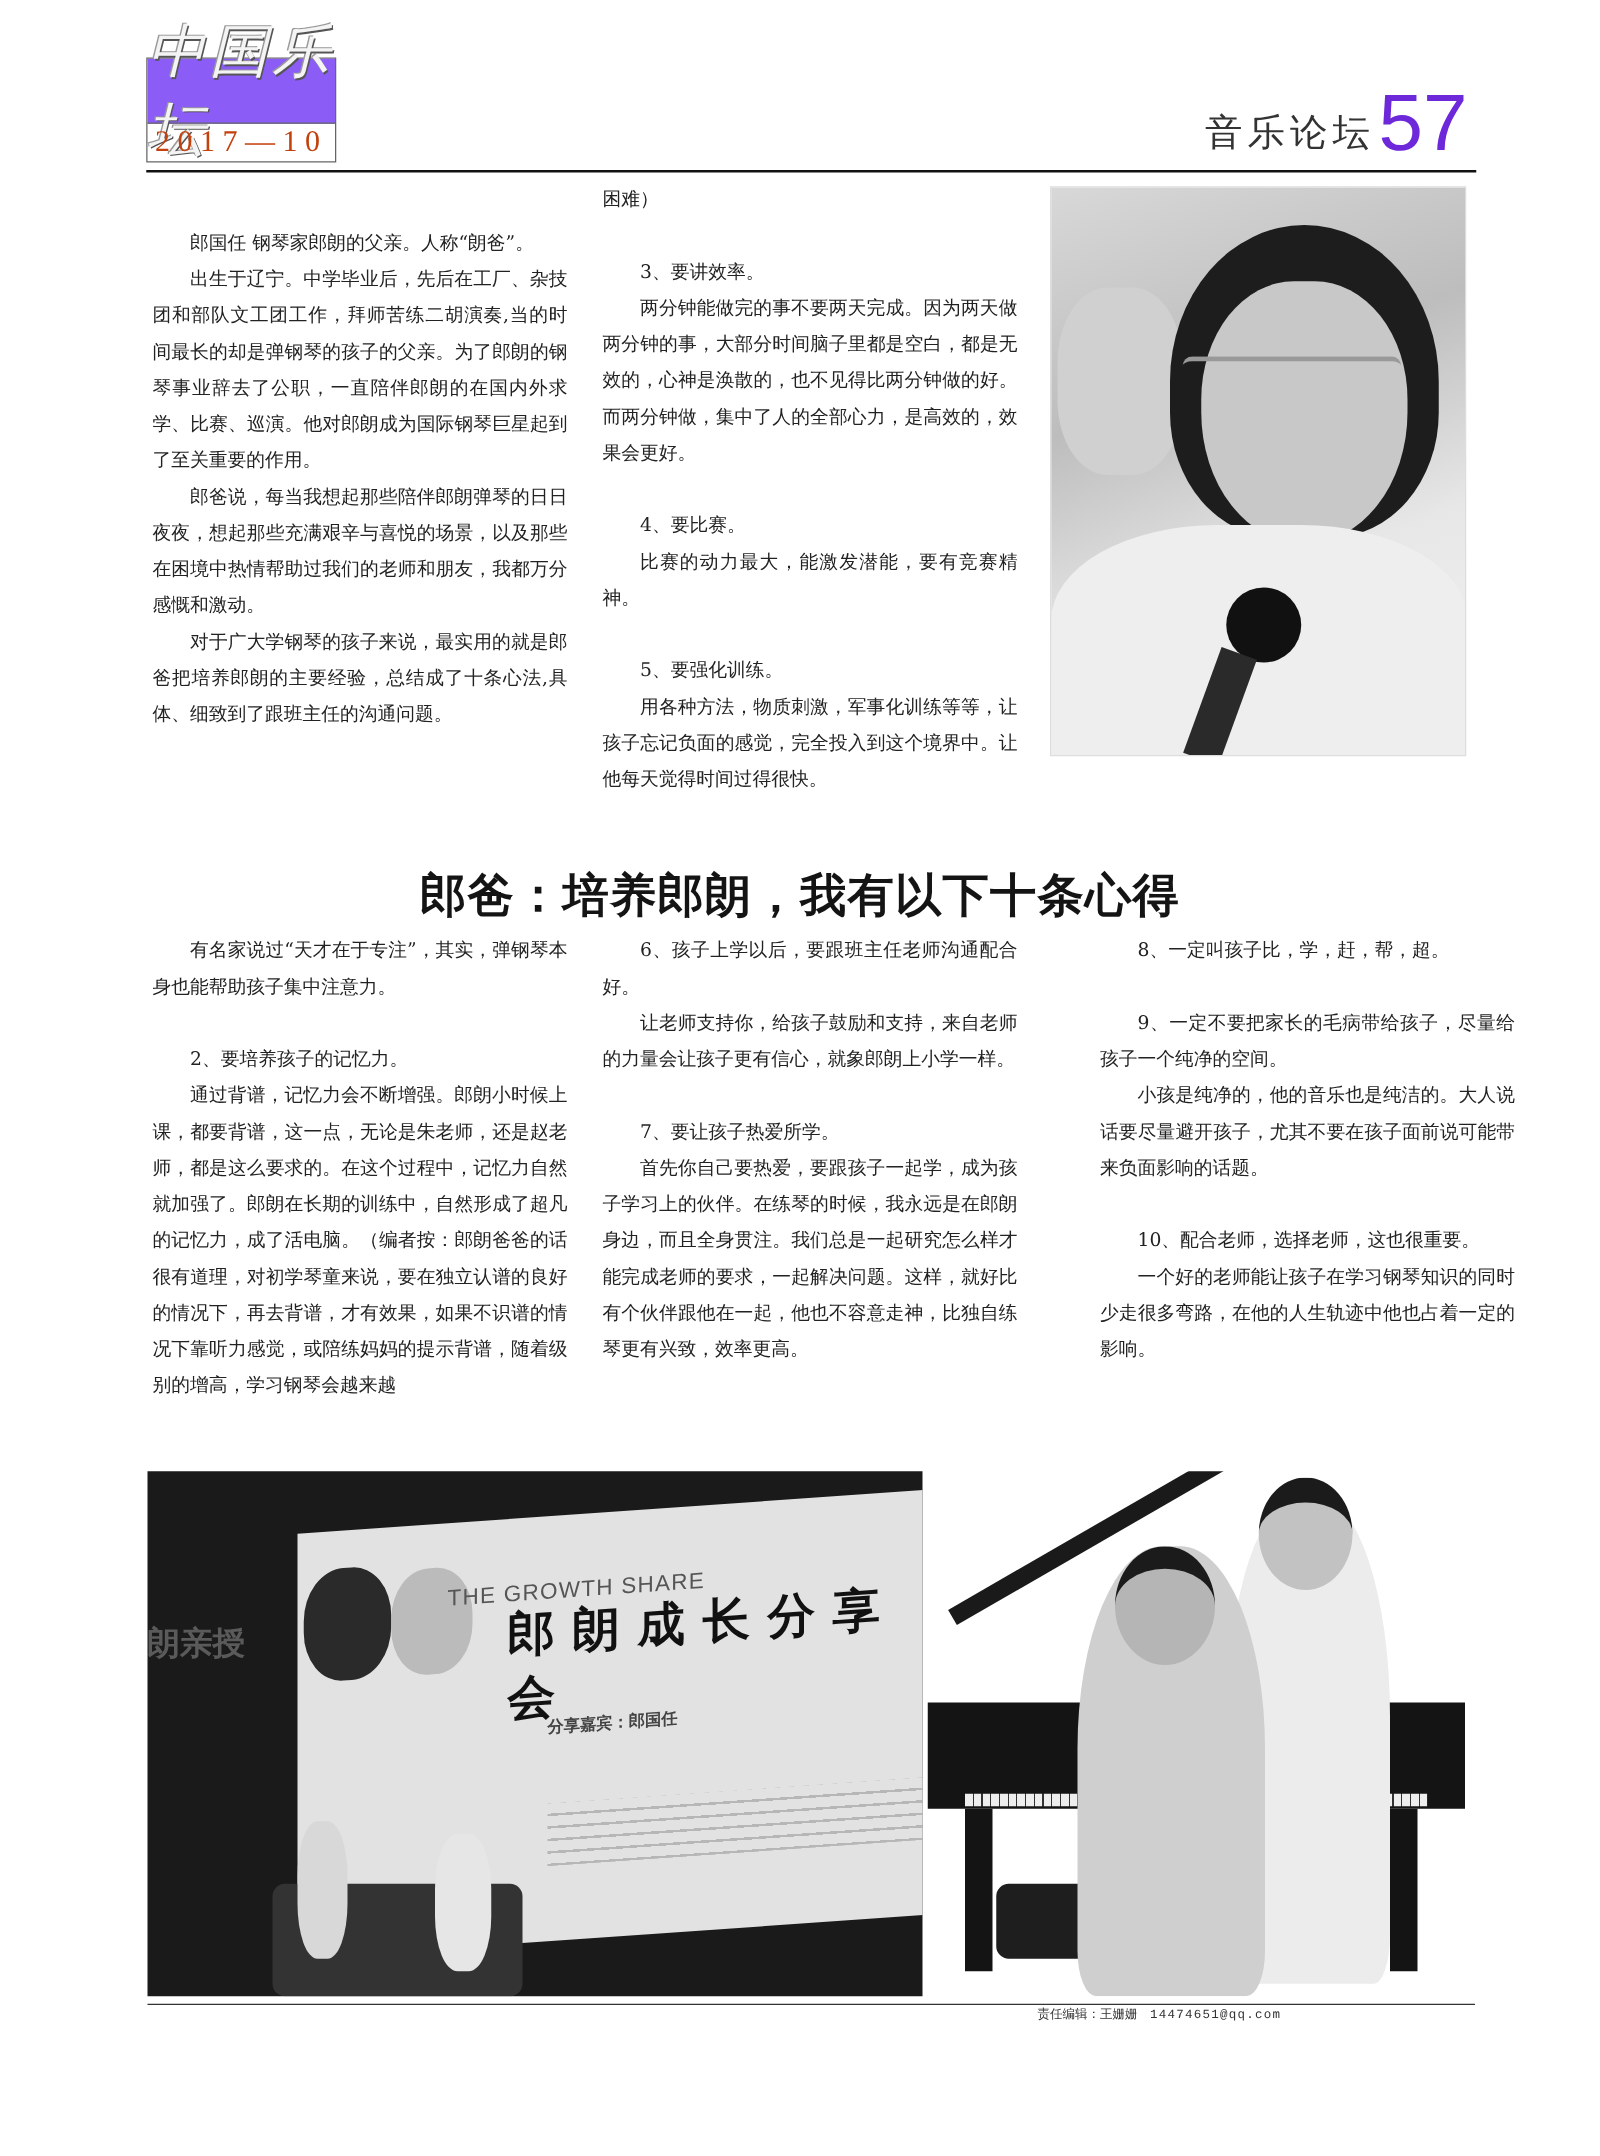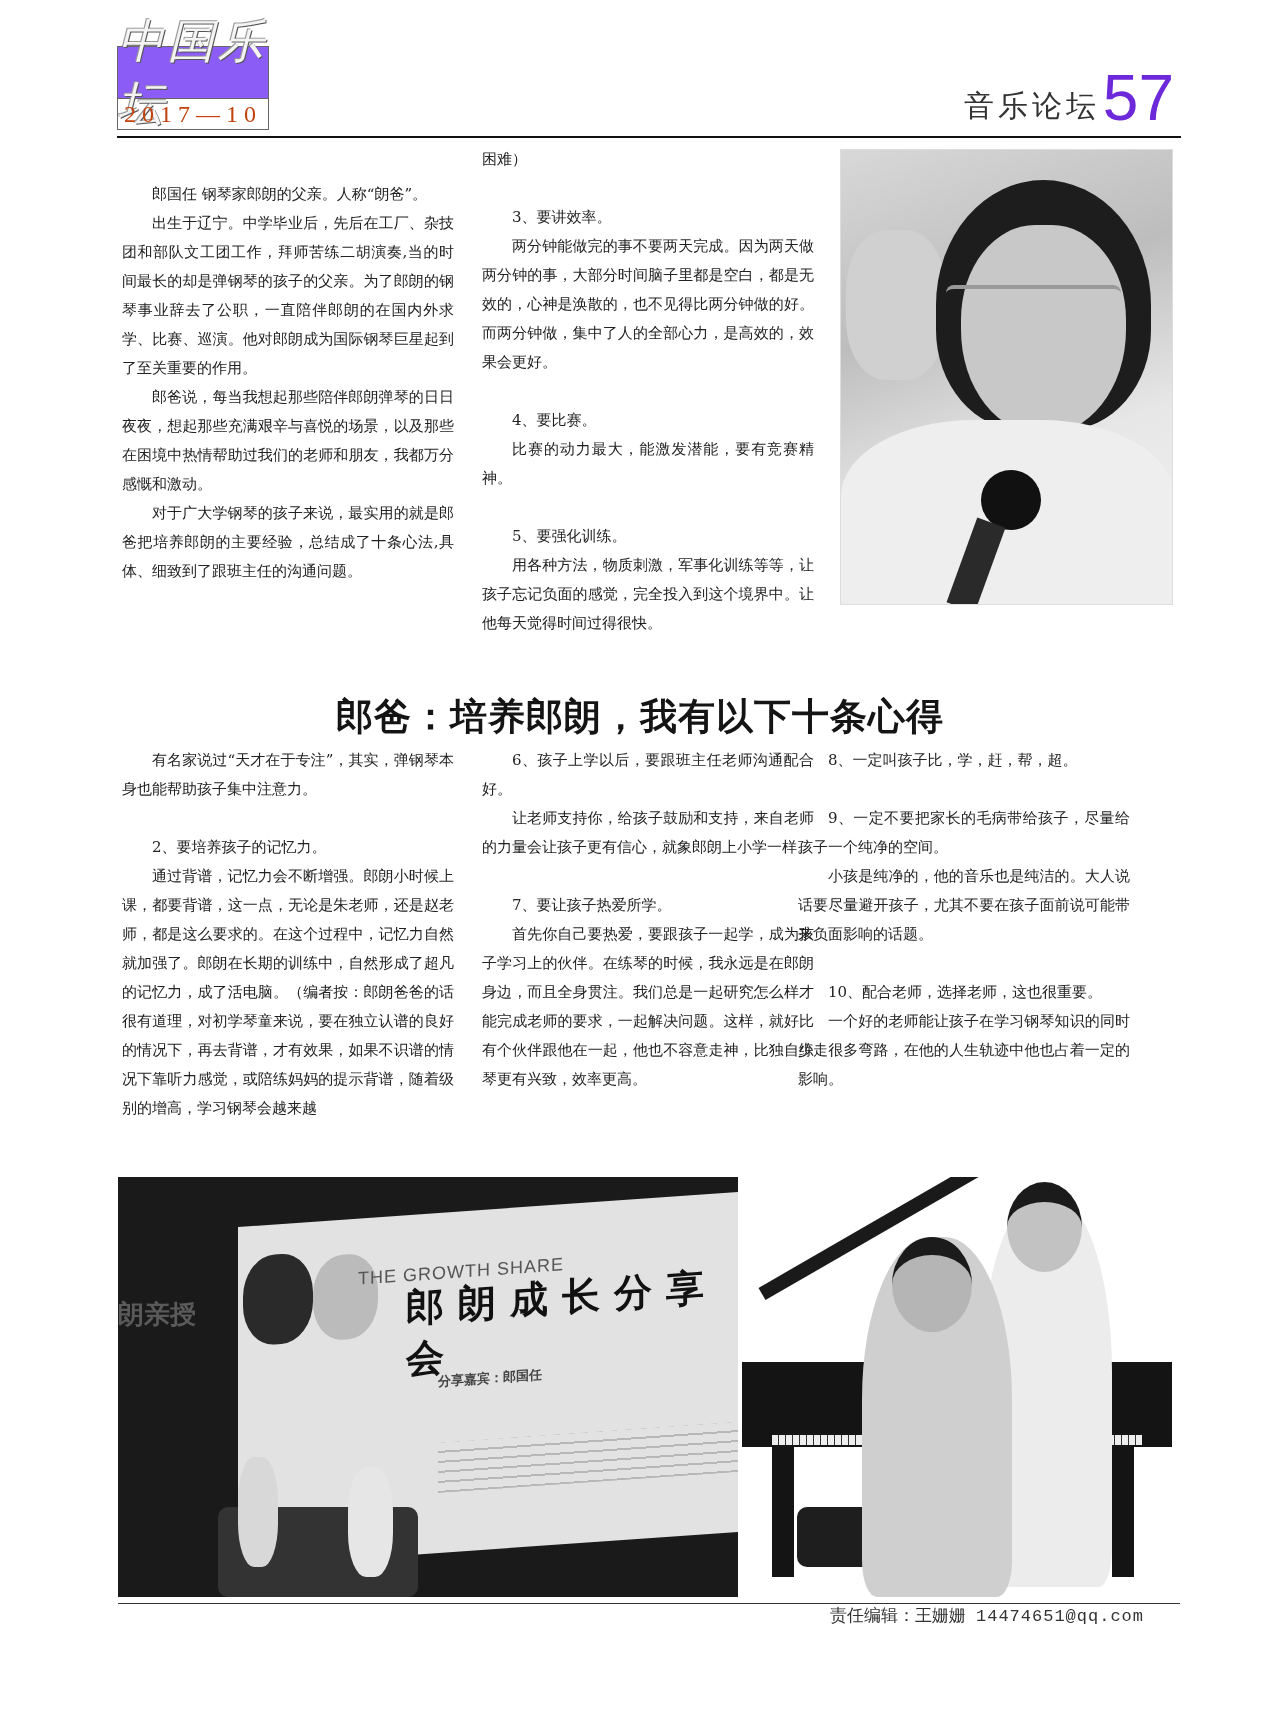--- a/index.html
+++ b/index.html
@@ -28,21 +28,21 @@
   .photo-top .glasses { position: absolute; left: 105px; top: 135px; width: 175px; height: 24px; border-top: 4px solid #999; border-radius: 8px; }
   .photo-top .hand { position: absolute; left: 5px; top: 80px; width: 100px; height: 150px; background: #d0d0d0; border-radius: 40%; }
   .photo-top .jacket { position: absolute; left: 0; top: 270px; width: 333px; height: 190px; background: #eeeeee; border-radius: 40% 40% 0 0; }
   .photo-top .mic { position: absolute; left: 140px; top: 320px; width: 60px; height: 60px; background: #111; border-radius: 50%; }
   .photo-top .mic-stand { position: absolute; left: 120px; top: 370px; width: 30px; height: 90px; background: #2a2a2a; transform: rotate(20deg); }
 
   .headline { position: absolute; left: 0; top: 692px; width: 1280px; text-align: center; font-size: 37px; font-weight: bold; color: #141414; font-family: "DejaVu Serif", serif; letter-spacing: 1px; }
 
   .col-b1 { left: 122px; top: 746px; width: 332px; }
   .col-b2 { left: 482px; top: 746px; width: 332px; }
-  .col-b3 { left: 798px; top: 746px; width: 332px; }
+  .col-b3 { left: 880px; top: 746px; width: 332px; }
 
   
   .photo-left { position: absolute; left: 118px; top: 1177px; width: 620px; height: 420px; background: #1a1a1a; overflow: hidden; }
   .photo-left .screen { position: absolute; left: 120px; top: 50px; width: 520px; height: 340px; background: #e2e2e2; transform: skewY(-4deg); transform-origin: left top; }
   .photo-left .screen-sub { position: absolute; left: 120px; top: 50px; font-size: 18px; color: #555; font-family: "Liberation Sans", sans-serif; letter-spacing: 1px; }
   .photo-left .screen-title { position: absolute; left: 168px; top: 68px; font-size: 38px; color: #111; letter-spacing: 14px; font-family: "DejaVu Serif", serif; font-weight: bold; }
   .photo-left .screen-guest { position: absolute; left: 200px; top: 160px; font-size: 13px; color: #444; font-weight: bold; font-family: "DejaVu Sans", sans-serif; }
   .photo-left .screen-small { position: absolute; left: 200px; top: 230px; width: 300px; height: 50px; background: repeating-linear-gradient(#e2e2e2 0 8px, #9a9a9a 8px 10px); opacity: 0.6; }
   .photo-left .portrait1 { position: absolute; left: 5px; top: 30px; width: 70px; height: 90px; background: #2a2a2a; border-radius: 45%; }
   .photo-left .portrait2 { position: absolute; left: 75px; top: 35px; width: 65px; height: 85px; background: #bbb; border-radius: 45%; }
@@ -57,21 +57,21 @@
   .photo-right .keys { position: absolute; left: 30px; top: 258px; width: 370px; height: 10px; background: repeating-linear-gradient(90deg, #eee 0 6px, #333 6px 7px); }
   .photo-right .leg1 { position: absolute; left: 30px; top: 270px; width: 22px; height: 130px; background: #141414; }
   .photo-right .leg2 { position: absolute; left: 370px; top: 270px; width: 22px; height: 130px; background: #141414; }
   .photo-right .bench { position: absolute; left: 55px; top: 330px; width: 90px; height: 60px; background: #1e1e1e; border-radius: 10px; }
   .photo-right .man1 { position: absolute; left: 120px; top: 60px; width: 150px; height: 360px; background: #cfcfcf; border-radius: 45% 45% 10% 10%; }
   .photo-right .man1-head { position: absolute; left: 150px; top: 60px; width: 80px; height: 95px; background: #b5b5b5; border-radius: 50%; border-top: 18px solid #1b1b1b; }
   .photo-right .man2 { position: absolute; left: 240px; top: 20px; width: 130px; height: 390px; background: #ececec; border-radius: 45% 45% 10% 10%; }
   .photo-right .man2-head { position: absolute; left: 265px; top: 5px; width: 75px; height: 90px; background: #c2c2c2; border-radius: 50%; border-top: 20px solid #1b1b1b; }
 
   .bottom-rule { position: absolute; left: 118px; top: 1603px; width: 1062px; height: 1px; background: #333; }
-  .footer-editor { position: absolute; left: 830px; top: 1604px; font-size: 17px; color: #333; font-family: "DejaVu Sans", sans-serif; }
+  .footer-editor { position: absolute; left: 830px; top: 1604px; font-size: 10px; color: #333; font-family: "DejaVu Sans", sans-serif; }
   .footer-editor .email { font-family: "Liberation Mono", monospace; margin-left: 10px; letter-spacing: 1px; }
 </style>
 </head>
 <body>
 
 <div class="masthead">
   <div class="masthead-logo">中国乐坛</div>
   <div class="masthead-date">2017—10</div>
 </div>
 <div class="section-title">音乐论坛</div>

